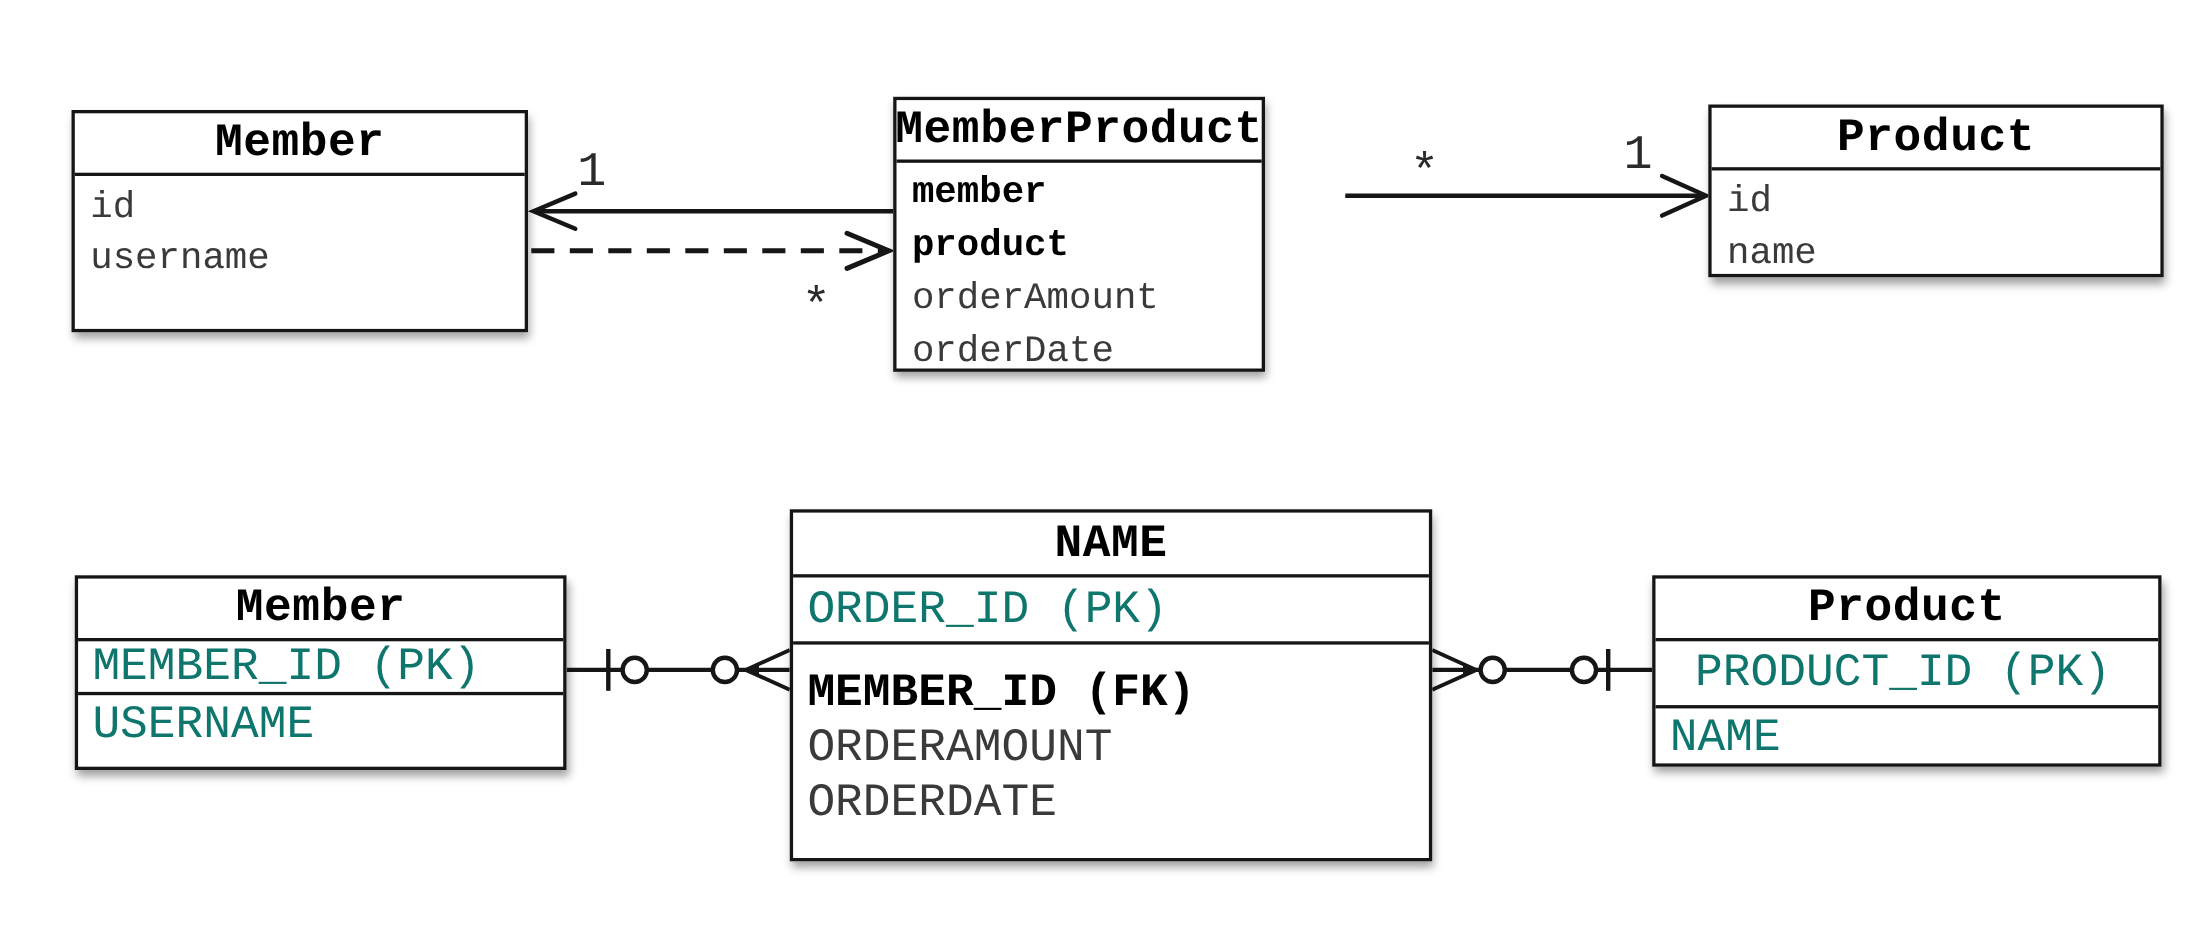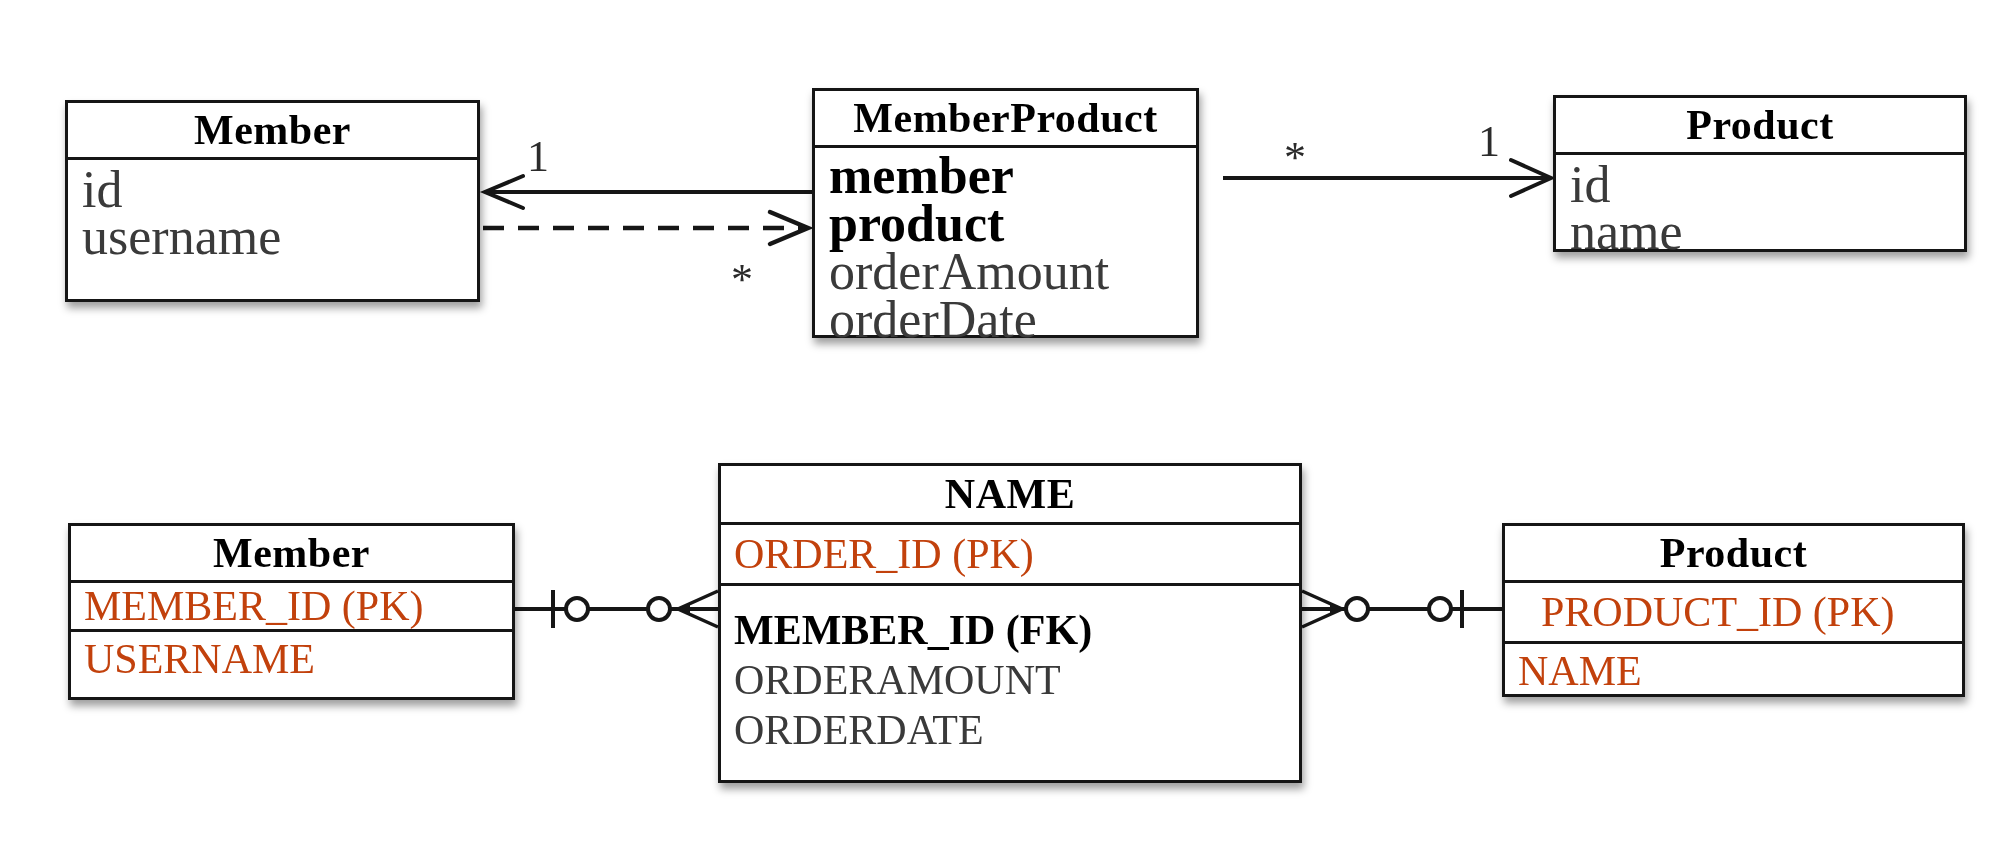--- a/index.html
+++ b/index.html
@@ -5,21 +5,21 @@
   html, body {
     margin: 0;
     padding: 0;
     background: #ffffff;
   }
   .canvas {
     position: relative;
     width: 2000px;
     height: 850px;
     background: #ffffff;
-    font-family: Liberation Serif, serif;
+    font-family: Liberation Mono, monospace;
     overflow: hidden;
   }
   .wires {
     position: absolute;
     left: 0;
     top: 0;
   }
   
   .node {
     position: absolute;
@@ -35,36 +35,36 @@
     align-items: center;
     justify-content: center;
     font-weight: bold;
     font-size: 42px;
     color: #000000;
     letter-spacing: 0.5px;
   }
   
   .uml-body {
     padding: 6px 10px 12px 14px;
-    font-size: 52px;
+    font-size: 34px;
     line-height: 47px;
     color: #3a3a3a;
   }
   .attr { white-space: nowrap; }
   .attr.bold {
     font-weight: bold;
     color: #000000;
   }
   
   .er-row {
     display: flex;
     align-items: center;
     padding-left: 13px;
     font-size: 42px;
-    color: #c2410c;
+    color: #0f766e;
     box-sizing: border-box;
     white-space: nowrap;
   }
   .er-row.divided { border-top: 3px solid #151515; }
   .er-multi {
     border-top: 3px solid #151515;
     padding: 19px 10px 0 13px;
     font-size: 42px;
     line-height: 50px;
     color: #3a3a3a;
@@ -121,21 +121,21 @@
   </svg>
 
   <div class="node" style="left:65px; top:100px; width:415px; height:202px;">
     <div class="node-title">Member</div>
     <div class="uml-body">
       <div class="attr">id</div>
       <div class="attr">username</div>
     </div>
   </div>
 
-  <div class="node" style="left:812px; top:88px; width:387px; height:250px;">
+  <div class="node" style="left:812px; top:88px; width:338px; height:250px;">
     <div class="node-title">MemberProduct</div>
     <div class="uml-body" style="padding-top:4px; line-height:48px;">
       <div class="attr bold">member</div>
       <div class="attr bold">product</div>
       <div class="attr">orderAmount</div>
       <div class="attr">orderDate</div>
     </div>
   </div>
 
   <div class="node" style="left:1553px; top:95px; width:414px; height:157px;">

